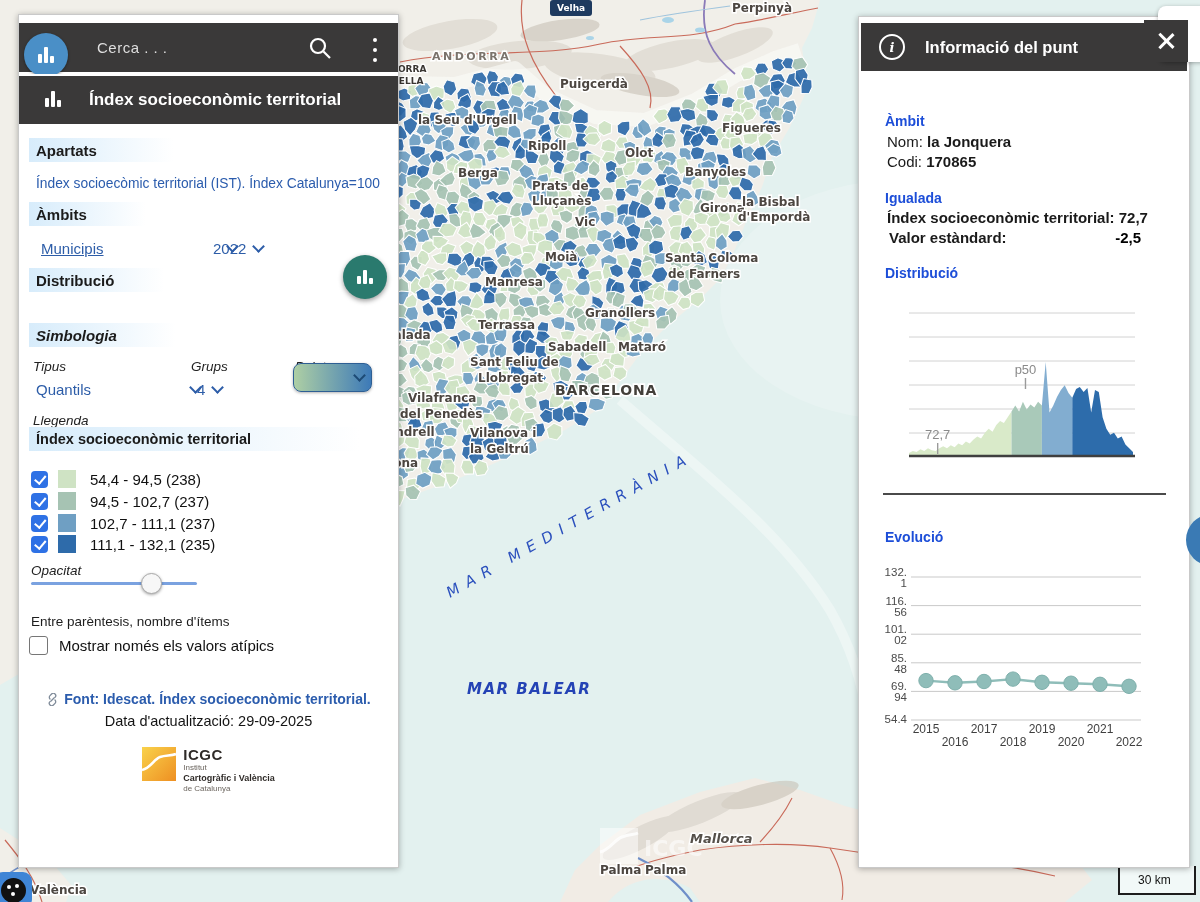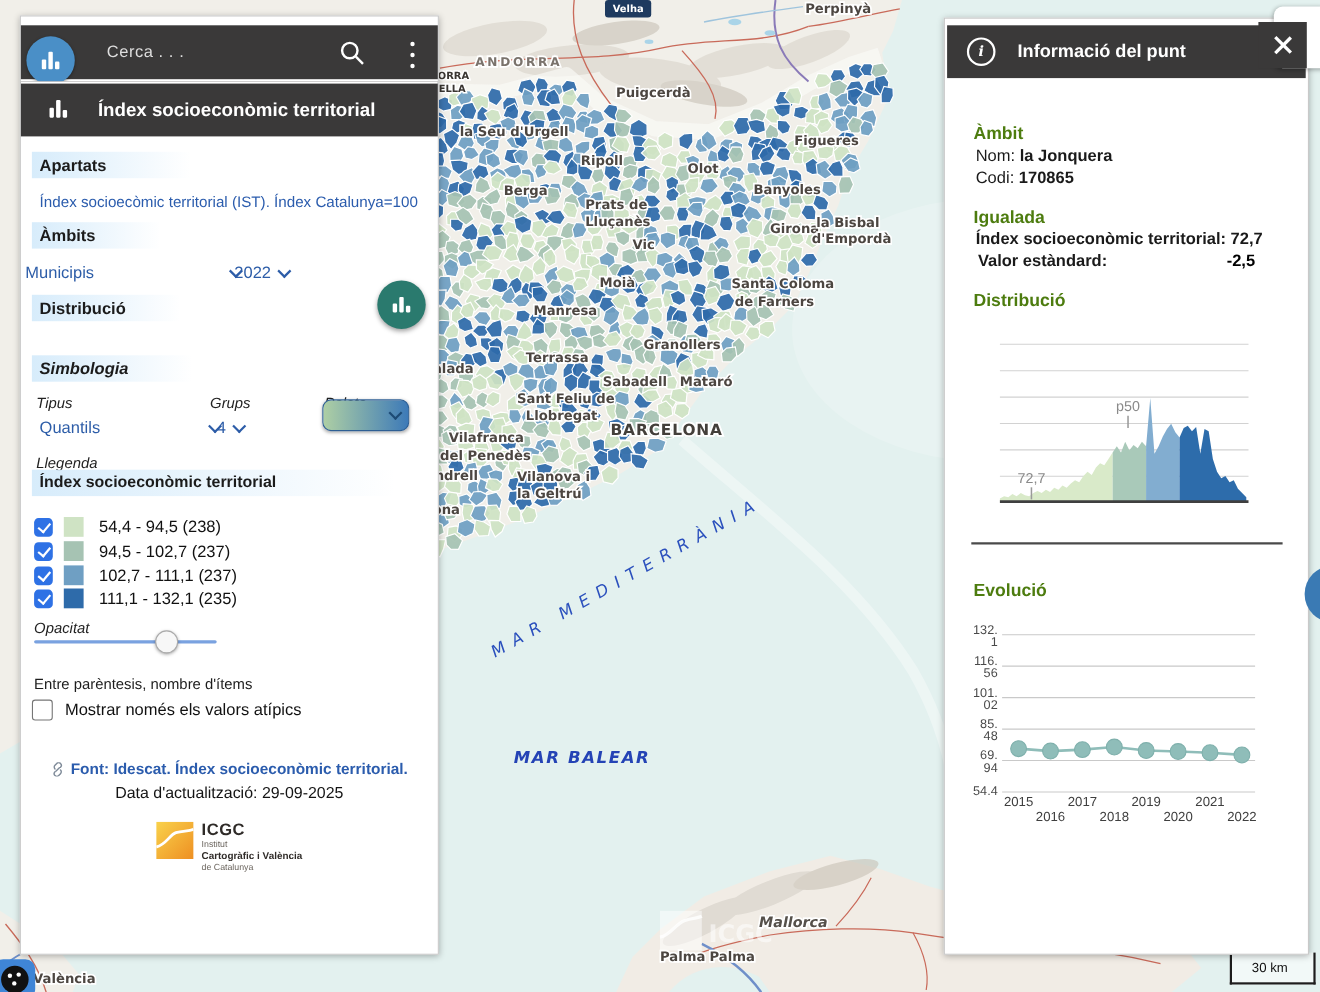--- a/index.html
+++ b/index.html
@@ -79,21 +79,21 @@
 
   
   #ip-header{left:2px;top:6px;width:326px;height:48px;display:flex;align-items:center;}
   .iicon{width:22px;height:22px;border:2px solid #fff;border-radius:50%;margin-left:18px;
     display:flex;align-items:center;justify-content:center;color:#fff;
     font:italic bold 13px "DejaVu Serif",serif;flex:none;}
   .ip-title{color:#fff;font-size:16.5px;font-weight:bold;margin-left:20px;}
   .xbtn{position:absolute;right:14px;top:14px;width:20px;height:20px;cursor:pointer;}
   .xbtn::before,.xbtn::after{content:"";position:absolute;left:9px;top:0;width:2.5px;height:20px;background:#fff;}
   .xbtn::before{transform:rotate(45deg);}  .xbtn::after{transform:rotate(-45deg);}
-  .ip-h{position:absolute;left:26px;font-size:16px;font-weight:bold;color:#4d7c0f;}
+  .ip-h{position:absolute;left:26px;font-size:14px;font-weight:bold;color:#1d4ed8;}
   .ip-row{position:absolute;left:28px;font-size:15px;color:#1a1a1a;text-align:right;}
   .ip-row b{font-weight:bold;}
   .ip-flex{position:absolute;left:30px;width:252px;display:flex;justify-content:space-between;font-size:15px;}
   .semib{font-weight:600;color:#1a1a1a;}
 
   
   .scalebar{position:absolute;left:1118px;top:866px;width:78px;height:29px;z-index:9;
     background:rgba(255,255,255,.55);border-left:2px solid #1d1d1d;border-right:2px solid #1d1d1d;border-bottom:2px solid #1d1d1d;
     font-size:12px;color:#111;display:flex;align-items:center;padding-left:18px;box-sizing:border-box;}
   .cornercard{position:absolute;left:1158px;top:6px;width:50px;height:56px;background:#fff;
@@ -1030,21 +1030,21 @@
           <i style="height:16px"></i>
           <i style="height:7px"></i>
       </span>
       <div class="title-text">Índex socioeconòmic territorial</div>
     </div>
 
     <div class="band" style="left:10px;top:123px;width:150px;">Apartats</div>
     <div class="bluelink" style="position:absolute;left:17px;top:161px;font-size:13.8px;white-space:nowrap;cursor:pointer;">Índex socioecòmic territorial (IST). Índex Catalunya=100</div>
 
     <div class="band" style="left:10px;top:187px;width:120px;">Àmbits</div>
-    <div class="sel" style="left:4px;top:225px;">
+    <div class="sel" style="left:22px;top:225px;text-decoration:underline;">
       <span>Municipis</span>
         <span class="chev" style="margin-left:116px"></span>
     </div>
     <div class="sel" style="left:194px;top:225px;">
       <span>2022</span>
         <span class="chev"></span>
     </div>
 
     <div class="band" style="left:10px;top:253px;width:140px;">Distribució</div>
 

